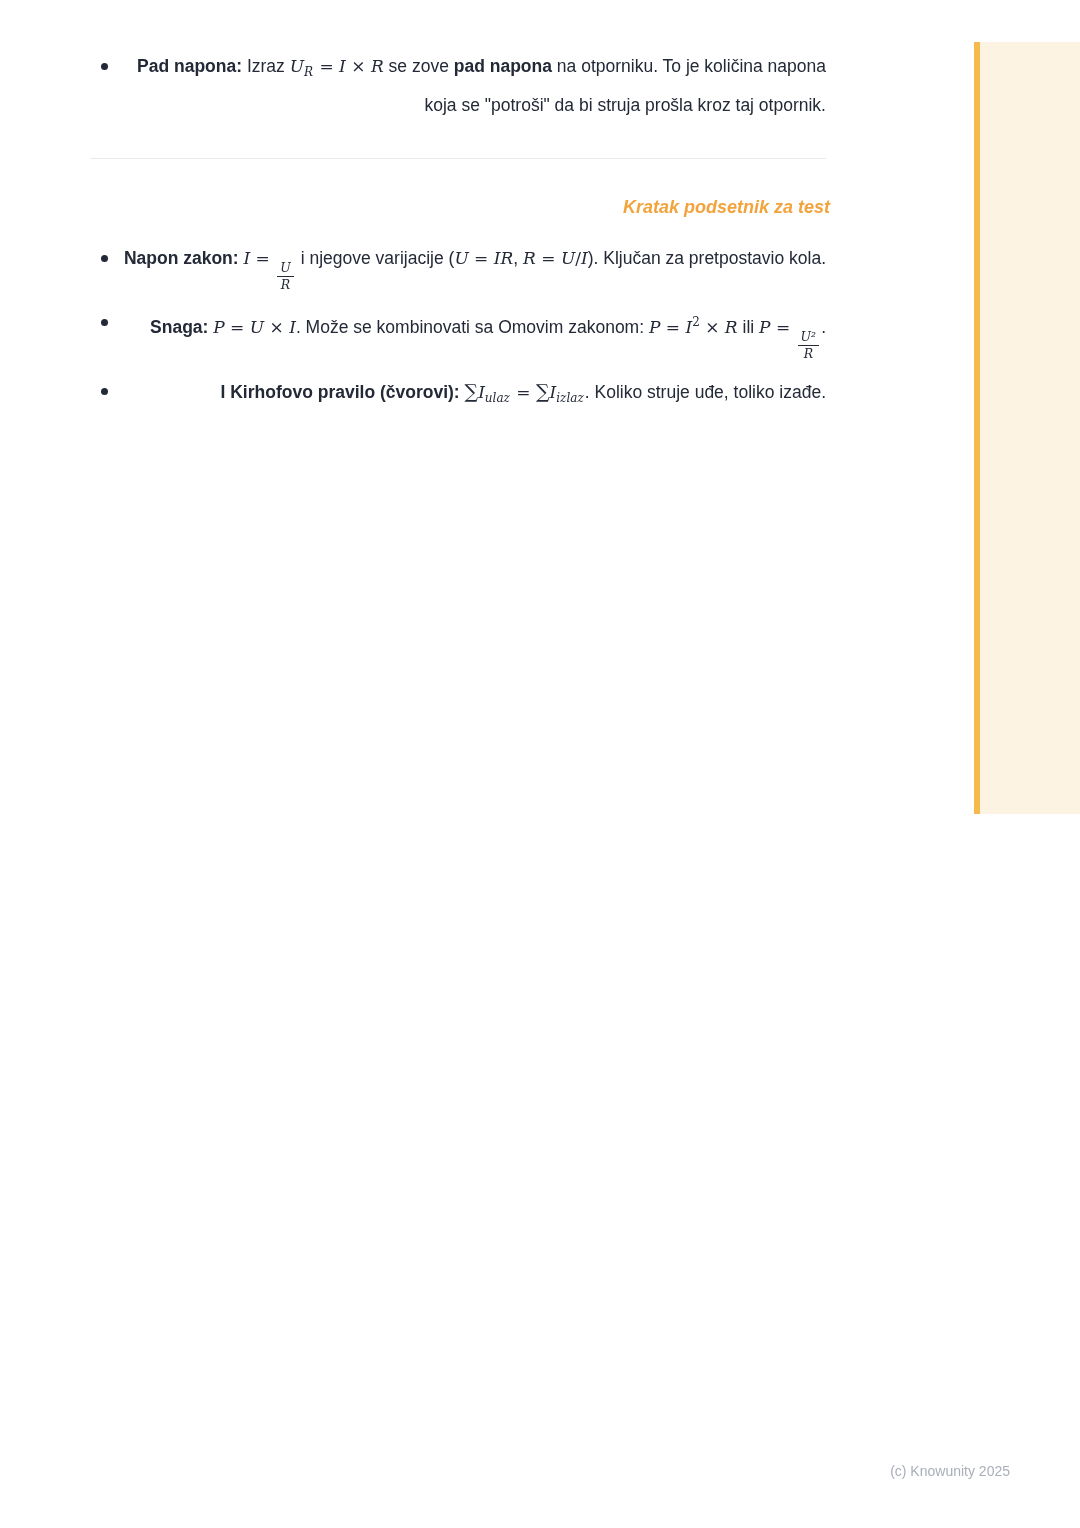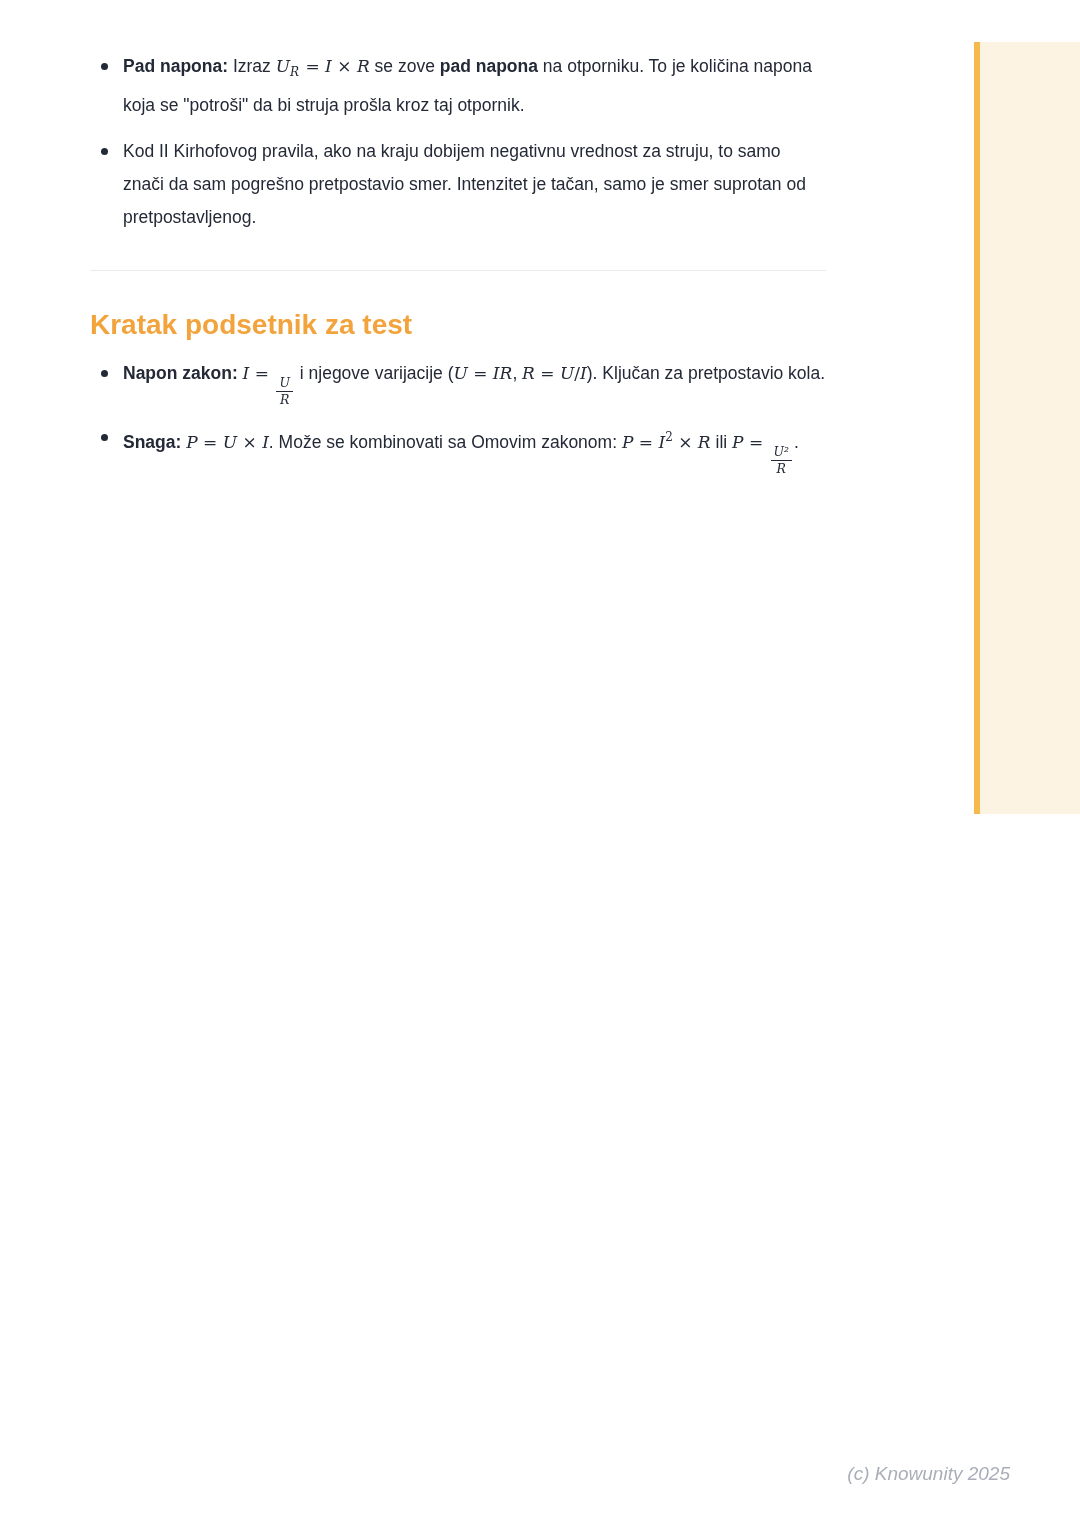--- a/index.html
+++ b/index.html
@@ -18,21 +18,21 @@
     position:absolute; left:974px; top:42px; width:6px; height:772px;
     background:#f5b94e;
   }
   .stripe-fill {
     position:absolute; left:980px; top:42px; right:0; height:772px;
     background:#fdf3e2;
   }
 
   
   .content {
-    position:absolute; left:90px; top:50px; width:740px;
+    position:absolute; left:90px; top:50px; width:740px;text-align:right;
   }
 
   ul.bullets { list-style:none; width:736px; }
   ul.bullets > li {
     position:relative;
     padding-left:33px;
     margin-bottom:13px;
     font-size:17.5px;
     line-height:33px;
     width:736px;
@@ -46,24 +46,25 @@
 
   .divider {
     border:none;
     border-top:1px solid #e8eaed;
     width:736px;
     margin-top:36px;
   }
 
   .section-heading {
     margin-top:38px;
-    margin-bottom:16px;
-    font-size:28px;
+    margin-bottom:24px;
+    font-size:18px;
     font-weight:700;
     color:#f2a33c;
+    font-style:italic;
   }
 
   
   .run-t { }
   .run-b { font-weight:700; }
   .run-m  { font-family:"DejaVu Serif", serif; font-size:17px; }
   .run-mi { font-family:"DejaVu Serif", serif; font-size:17px; font-style:italic; }
   .run-msub {
     font-family:"DejaVu Serif", serif; font-style:italic;
     font-size:12px; vertical-align:-4px; margin-right:1px;
@@ -77,50 +78,50 @@
     display:inline-flex; flex-direction:column; align-items:center;
     vertical-align:-8px; line-height:1.15;
     font-family:"DejaVu Serif", serif; font-style:italic;
     font-size:12.5px; margin:0 2px;
   }
   .frac .num { border-bottom:1px solid #232936; padding:0 3px 1px; }
   .frac .den { padding-top:1px; }
 
   .copyright {
     position:absolute; right:70px; top:1463px;
-    font-size:19px; color:#a9aeb9;font-style:italic;
+    font-size:14px; color:#a9aeb9;
   }
 </style>
 </head>
 <body>
 
 <div class="page">
 
   <div class="stripe-line"></div>
   <div class="stripe-fill"></div>
 
   <div class="content">
 
     <ul class="bullets">
       <li><span class="run-b">Pad napona: </span><span class="run-t">Izraz </span><span class="run-mi">U</span><span class="run-msub">R</span><span class="run-m"> = </span><span class="run-mi">I</span><span class="run-m"> × </span><span class="run-mi">R</span><span class="run-t"> se zove </span><span class="run-b">pad napona</span><span class="run-t"> na otporniku. To je količina napona koja se "potroši" da bi struja prošla kroz taj otpornik.</span></li>
-      <li><span class="run-t">Kod II Kirhofovog pravila, ako na kraju dobijem negativnu vrednost za struju, to samo znači da sam pogrešno pretpostavio smer. Intenzitet je tačan, samo je smer suprotan od pretpostavljenog.</span></li>
     </ul>
 
     <hr class="divider">
 
     <h2 class="section-heading">Kratak podsetnik za test</h2>
 
     <ul class="bullets">
       <li><span class="run-b">Napon zakon: </span><span class="run-mi">I</span><span class="run-m"> = </span><span class="frac">
             <span class="num">U</span>
             <span class="den">R</span>
           </span><span class="run-t"> i njegove varijacije (</span><span class="run-mi">U</span><span class="run-m"> = </span><span class="run-mi">IR</span><span class="run-t">, </span><span class="run-mi">R</span><span class="run-m"> = </span><span class="run-mi">U</span><span class="run-m">/</span><span class="run-mi">I</span><span class="run-t">). Ključan za pretpostavio kola.</span></li>
       <li><span class="run-b">Snaga: </span><span class="run-mi">P</span><span class="run-m"> = </span><span class="run-mi">U</span><span class="run-m"> × </span><span class="run-mi">I</span><span class="run-t">. Može se kombinovati sa Omovim zakonom: </span><span class="run-mi">P</span><span class="run-m"> = </span><span class="run-mi">I</span><span class="run-msup">2</span><span class="run-m"> × </span><span class="run-mi">R</span><span class="run-t"> ili </span><span class="run-mi">P</span><span class="run-m"> = </span><span class="frac">
             <span class="num">U²</span>
             <span class="den">R</span>
           </span><span class="run-t">.</span></li>
+      <li><span class="run-b">I Kirhofovo pravilo (čvorovi): </span><span class="run-sum">∑</span><span class="run-mi">I</span><span class="run-msub">ulaz</span><span class="run-m"> = </span><span class="run-sum">∑</span><span class="run-mi">I</span><span class="run-msub">izlaz</span><span class="run-t">. Koliko struje uđe, toliko izađe.</span></li>
     </ul>
 
   </div>
 
   <div class="copyright">(c) Knowunity 2025</div>
 
 </div>
 
 </body></html>

